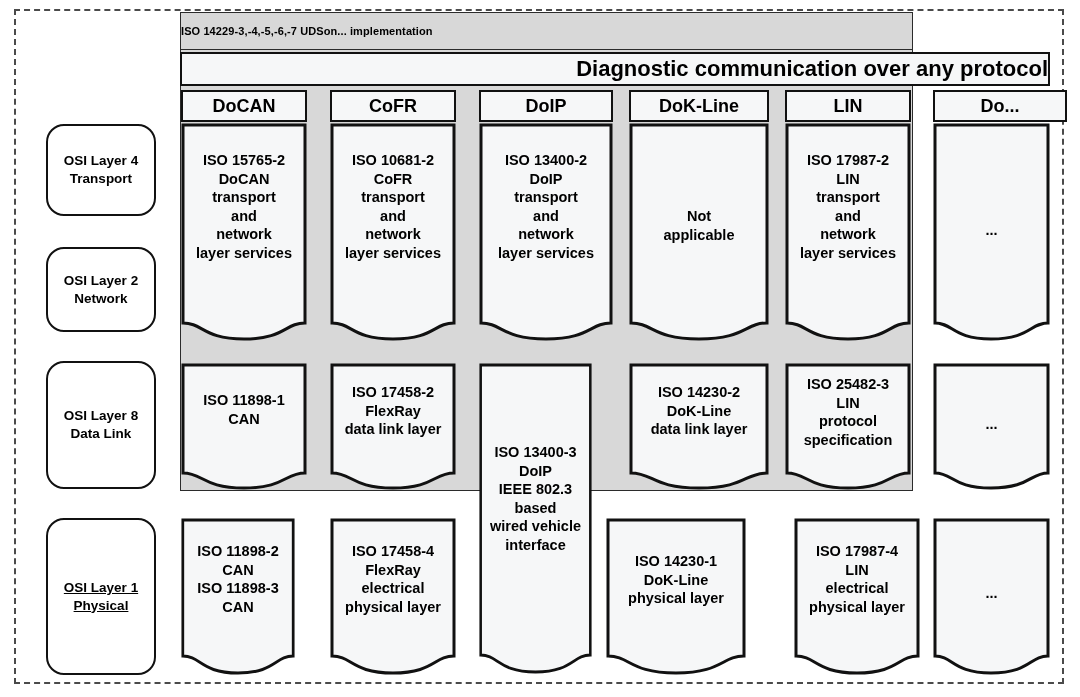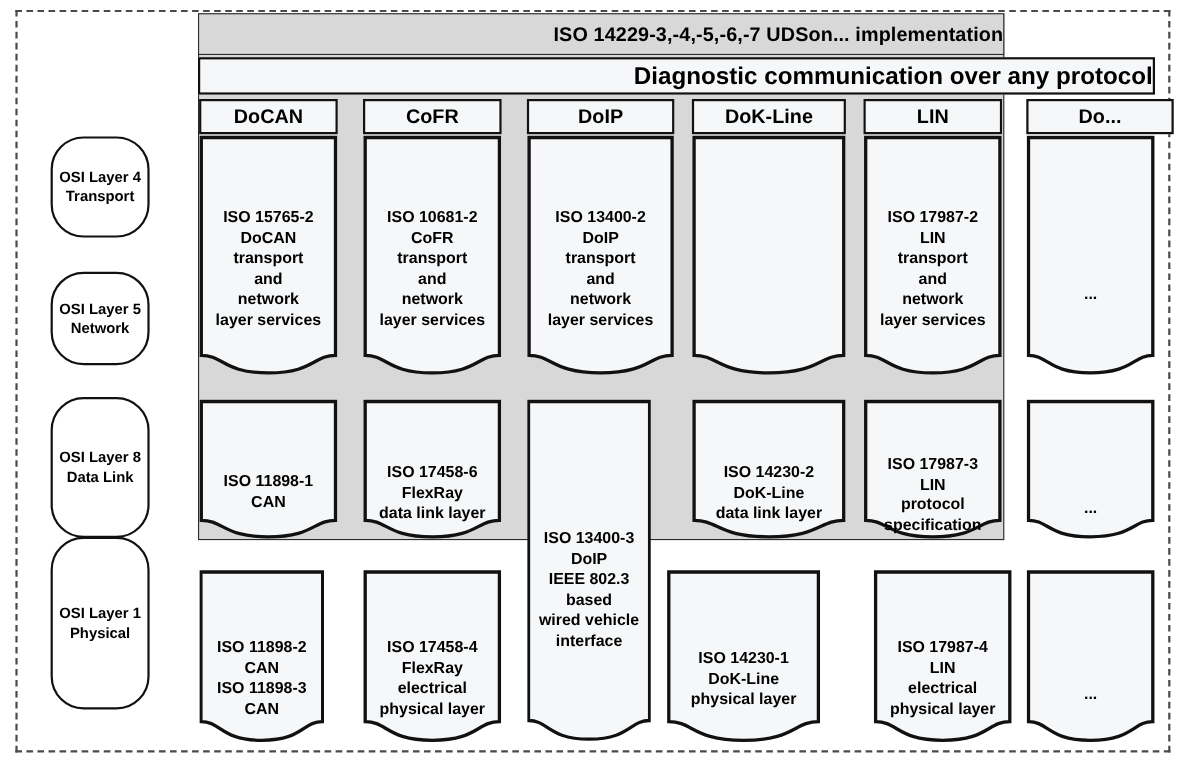--- a/index.html
+++ b/index.html
@@ -49,22 +49,22 @@
     position: absolute;
     left: 180px;
     top: 12px;
     width: 733px;
     height: 38px;
     background: #d8d8d8;
     border: 1.5px solid #2b2b2b;
     box-sizing: border-box;
     display: flex;
     align-items: center;
-    justify-content: flex-end;
-    font-size: 18px;
+    justify-content: flex-start;
+    font-size: 11px;
     font-weight: bold;
     letter-spacing: 0.1px;
   }
 
   
   .diag-bar {
     position: absolute;
     left: 180px;
     top: 52px;
     width: 870px;
@@ -110,31 +110,30 @@
   .doc-cell .doc-text {
     position: absolute;
     left: 0;
     width: 100%;
     text-align: center;
     font-size: 14.5px;
     font-weight: bold;
     line-height: 1.28;
     white-space: pre-line;
     pointer-events: none;
-    margin-top: 38px;
   }
 
   
   .osi-box {
     position: absolute;
     left: 46px;
-    width: 90px;
+    width: 110px;
     background: #ffffff;
     border: 2.5px solid #111111;
-    border-radius: 30px;
+    border-radius: 18px;
     box-sizing: border-box;
     display: flex;
     align-items: center;
     justify-content: center;
     text-align: center;
     font-size: 13.5px;
     font-weight: bold;
     line-height: 1.3;
     white-space: pre-line;
   }
@@ -173,28 +172,28 @@
     </div>
   <div class="col-head" style="left:933px;width:134px;">
       <span>Do...</span>
     </div>
 
   <div class="osi-box" style="top:124px;height:92px;">
     <span>OSI Layer 4
 Transport</span>
   </div>
   <div class="osi-box" style="top:247px;height:85px;">
-    <span>OSI Layer 5
+    <span>OSI Layer 2
 Network</span>
   </div>
   <div class="osi-box" style="top:361px;height:128px;">
     <span>OSI Layer 8
 Data Link</span>
   </div>
-  <div class="osi-box" style="top:488px;height:157px;">
+  <div class="osi-box" style="top:518px;height:157px;text-decoration:underline;">
     <span>OSI Layer 1
 Physical</span>
   </div>
 
   <div class="doc-cell" style="left:181px;top:123px;width:126px;height:218px;">
     <svg viewBox="0 0 126 218" preserveAspectRatio="none">
       <path d="M2,2 L124,2 L124,200 C104,200 104,216 63,216 C22,216 22,200 2,200 Z" fill="#f6f7f8" stroke="#111111" stroke-width="3"></path>
     </svg>
     <div class="doc-text" style="top:28px;">ISO 15765-2
 DoCAN
@@ -225,20 +224,22 @@
 transport
 and
 network
 layer services</div>
   </div>
 
   <div class="doc-cell" style="left:629px;top:123px;width:140px;height:218px;">
     <svg viewBox="0 0 140 218" preserveAspectRatio="none">
       <path d="M2,2 L138,2 L138,200 C116,200 116,216 70,216 C24,216 24,200 2,200 Z" fill="#f6f7f8" stroke="#111111" stroke-width="3"></path>
     </svg>
+    <div class="doc-text" style="top:84px;">Not
+applicable</div>
   </div>
 
   <div class="doc-cell" style="left:785px;top:123px;width:126px;height:218px;">
     <svg viewBox="0 0 126 218" preserveAspectRatio="none">
       <path d="M2,2 L124,2 L124,200 C104,200 104,216 63,216 C22,216 22,200 2,200 Z" fill="#f6f7f8" stroke="#111111" stroke-width="3"></path>
     </svg>
     <div class="doc-text" style="top:28px;">ISO 17987-2
 LIN
 transport
 and
@@ -258,39 +259,39 @@
       <path d="M2,2 L124,2 L124,110 C104,110 104,125 63,125 C22,125 22,110 2,110 Z" fill="#f6f7f8" stroke="#111111" stroke-width="3"></path>
     </svg>
     <div class="doc-text" style="top:28px;">ISO 11898-1
 CAN</div>
   </div>
 
   <div class="doc-cell" style="left:330px;top:363px;width:126px;height:127px;">
     <svg viewBox="0 0 126 127" preserveAspectRatio="none">
       <path d="M2,2 L124,2 L124,110 C104,110 104,125 63,125 C22,125 22,110 2,110 Z" fill="#f6f7f8" stroke="#111111" stroke-width="3"></path>
     </svg>
-    <div class="doc-text" style="top:20px;">ISO 17458-6
+    <div class="doc-text" style="top:20px;">ISO 17458-2
 FlexRay
 data link layer</div>
   </div>
 
   <div class="doc-cell" style="left:629px;top:363px;width:140px;height:127px;">
     <svg viewBox="0 0 140 127" preserveAspectRatio="none">
       <path d="M2,2 L138,2 L138,110 C116,110 116,125 70,125 C24,125 24,110 2,110 Z" fill="#f6f7f8" stroke="#111111" stroke-width="3"></path>
     </svg>
     <div class="doc-text" style="top:20px;">ISO 14230-2
 DoK-Line
 data link layer</div>
   </div>
 
   <div class="doc-cell" style="left:785px;top:363px;width:126px;height:127px;">
     <svg viewBox="0 0 126 127" preserveAspectRatio="none">
       <path d="M2,2 L124,2 L124,110 C104,110 104,125 63,125 C22,125 22,110 2,110 Z" fill="#f6f7f8" stroke="#111111" stroke-width="3"></path>
     </svg>
-    <div class="doc-text" style="top:12px;">ISO 17987-3
+    <div class="doc-text" style="top:12px;">ISO 25482-3
 LIN
 protocol
 specification</div>
   </div>
 
   <div class="doc-cell" style="left:933px;top:363px;width:117px;height:127px;">
     <svg viewBox="0 0 117 127" preserveAspectRatio="none">
       <path d="M2,2 L115,2 L115,110 C97,110 97,125 58,125 C20,125 20,110 2,110 Z" fill="#f6f7f8" stroke="#111111" stroke-width="3"></path>
     </svg>
     <div class="doc-text" style="top:52px;">...</div>

